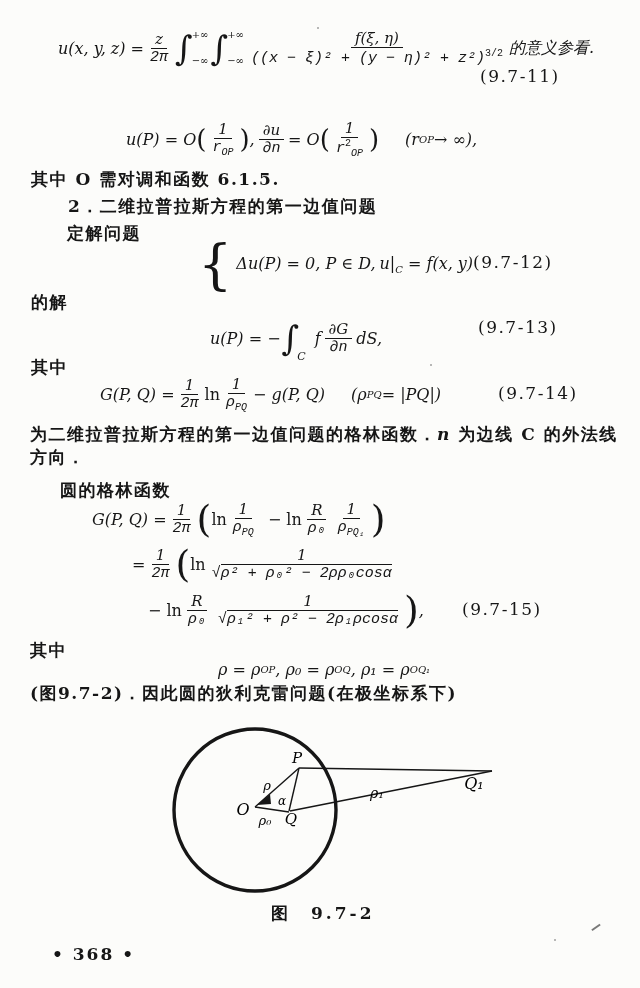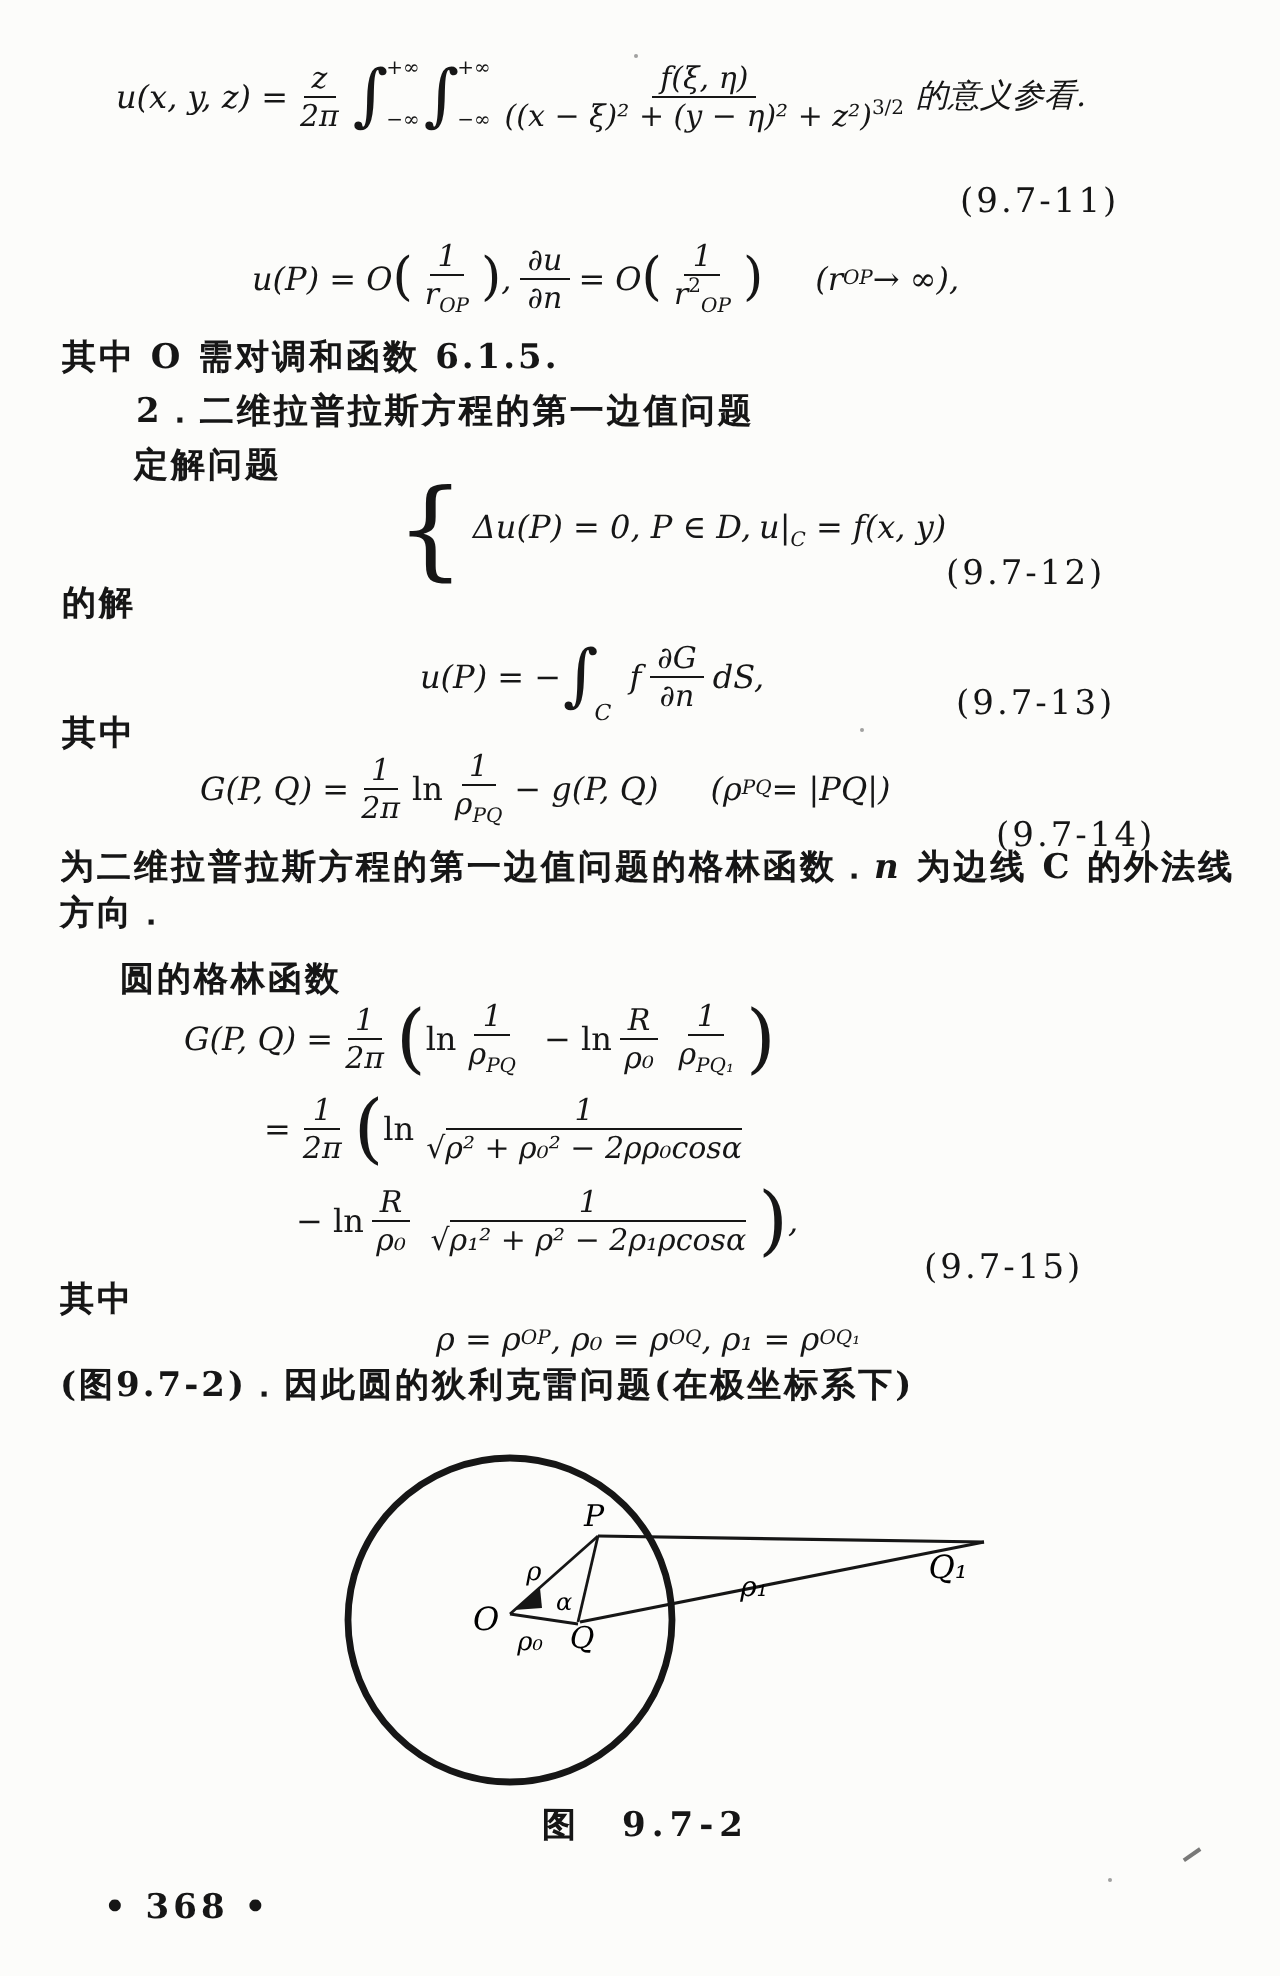--- a/index.html
+++ b/index.html
@@ -3,25 +3,25 @@
 <meta charset="utf-8">
 <style>
   html,body{margin:0;padding:0;background:#e8e8e4;}
   .page{position:relative;width:640px;height:988px;margin:0 auto;background:#fcfcfa;
         color:#161616;font-family:"DejaVu Serif","Liberation Serif",serif;overflow:hidden;}
   .b{position:absolute;}
   .row{display:flex;align-items:center;}
   .zh{font-weight:bold;font-size:17px;letter-spacing:1.5px;line-height:1.35;}
   .mi{font-style:italic;}
   .m{font-size:16px;}
-  .tag{font-size:17px;letter-spacing:1.5px;margin-top:25px;}
+  .tag{font-size:17px;letter-spacing:1.5px;}
   .frac{display:inline-flex;flex-direction:column;align-items:center;line-height:1.2;
         font-size:15px;margin:0 4px;}
   .frac .num{padding:0 4px;border-bottom:1.4px solid #161616;text-align:center;}
-  .frac .den{padding:0 2px;text-align:center;white-space:nowrap;}
+  .frac .den{padding:0 2px;text-align:center;white-space:nowrap;font-family:Liberation Mono, monospace;}
   .msub{font-size:10px;font-style:italic;letter-spacing:0;}
   .expsup{font-size:10px;font-style:normal;}
   .intgrp{display:inline-flex;align-items:center;margin:0 1px;}
   .int{font-size:34px;line-height:1;font-style:normal;}
   .limits{display:inline-flex;flex-direction:column;justify-content:space-between;
           height:36px;font-size:10px;line-height:10px;margin-left:-1px;font-style:normal;}
   .intsub{font-size:11px;align-self:flex-end;margin-left:-2px;margin-bottom:-8px;}
   .mp{font-size:26px;font-weight:normal;line-height:1;font-style:normal;}
   .bp{font-size:38px;font-weight:normal;line-height:1;font-style:normal;}
   .brace{font-size:54px;line-height:54px;font-weight:normal;margin-right:4px;}

